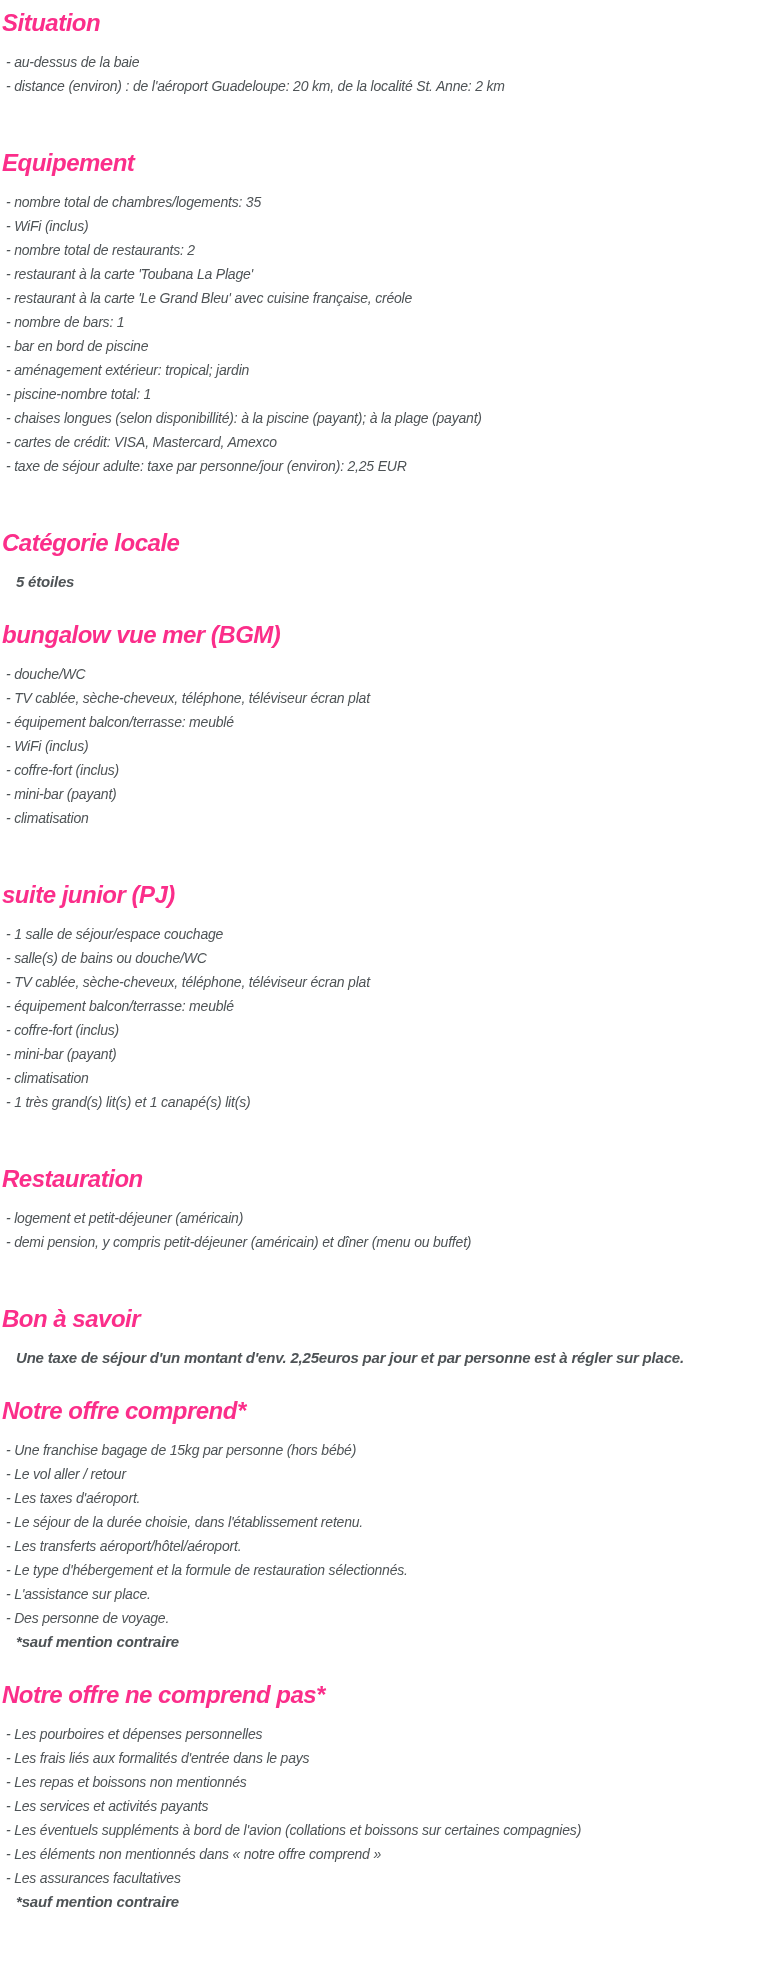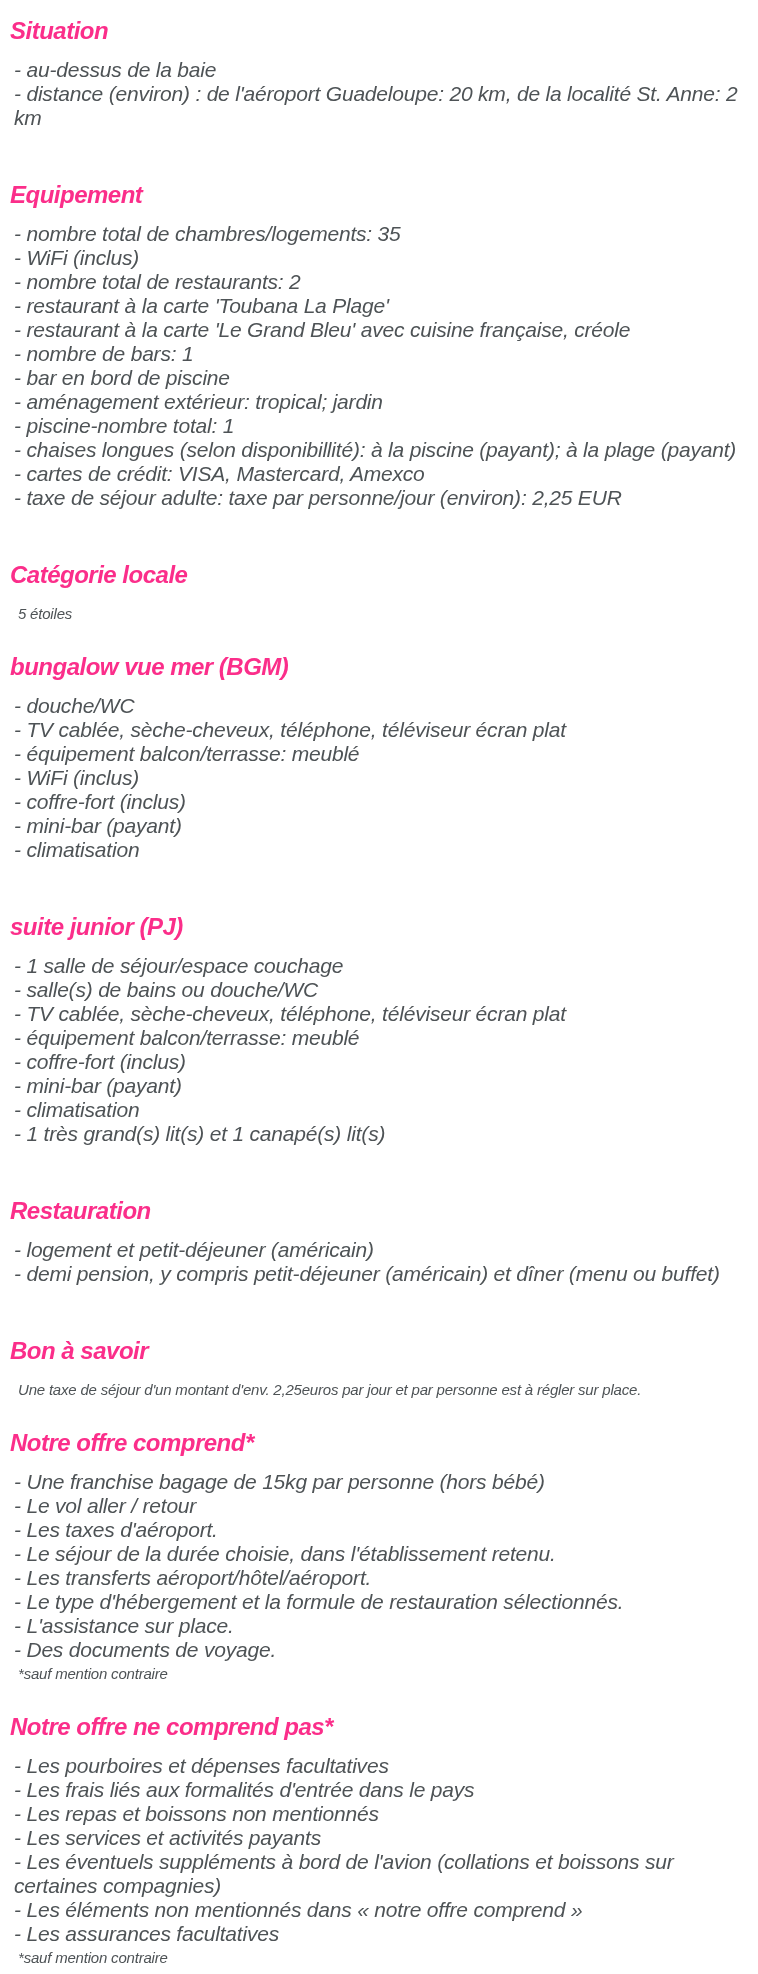--- a/index.html
+++ b/index.html
@@ -4,46 +4,47 @@
 <style>
   html,body{margin:0;padding:0;background:#ffffff;}
   body{
     width:758px;min-height:1974px;overflow:hidden;
     font-family:"Liberation Sans",sans-serif;
     font-style:italic;
     color:#4e5356;
     padding-top:8px;
     box-sizing:border-box;
   }
-  section{margin:8px;}
+  section{margin:0;}
   .gap-large{margin-top:50px;}
   .gap-small{margin-top:26px;}
   h2.sec-title{
     margin:0 0 12px 0;
     padding-left:2px;
     font-size:24px;
     line-height:30px;
     font-weight:700;
     font-style:italic;
     letter-spacing:-0.5px;
     color:#fb2e8a;
   }
   p.item{
     margin:0;
     padding-left:6px;
-    font-size:21px;
+    font-size:14px;
     line-height:24px;
     letter-spacing:-0.2px;
   }
   p.plain{
     margin:0;
-    padding-left:10px;
+    padding-left:16px;
     font-size:15px;
     line-height:24px;
     letter-spacing:-0.2px;
+    font-weight:bold;
   }
 </style>
 </head>
 <body>
 
 <section>
   <h2 class="sec-title">Situation</h2>
   <div>
       <p class="item">- au-dessus de la baie</p>
       <p class="item">- distance (environ) : de l'aéroport Guadeloupe: 20 km, de la localité St. Anne: 2 km</p>
@@ -116,29 +117,29 @@
 <section class="gap-small">
   <h2 class="sec-title">Notre offre comprend*</h2>
   <div>
       <p class="item">- Une franchise bagage de 15kg par personne (hors bébé)</p>
       <p class="item">- Le vol aller / retour</p>
       <p class="item">- Les taxes d'aéroport.</p>
       <p class="item">- Le séjour de la durée choisie, dans l'établissement retenu.</p>
       <p class="item">- Les transferts aéroport/hôtel/aéroport.</p>
       <p class="item">- Le type d'hébergement et la formule de restauration sélectionnés.</p>
       <p class="item">- L'assistance sur place.</p>
-      <p class="item">- Des documents de voyage.</p>
+      <p class="item">- Des personne de voyage.</p>
     </div>
   <p class="plain">*sauf mention contraire</p>
 </section>
 
 <section class="gap-small">
   <h2 class="sec-title">Notre offre ne comprend pas*</h2>
   <div>
-      <p class="item">- Les pourboires et dépenses facultatives</p>
+      <p class="item">- Les pourboires et dépenses personnelles</p>
       <p class="item">- Les frais liés aux formalités d'entrée dans le pays</p>
       <p class="item">- Les repas et boissons non mentionnés</p>
       <p class="item">- Les services et activités payants</p>
       <p class="item">- Les éventuels suppléments à bord de l'avion (collations et boissons sur certaines compagnies)</p>
       <p class="item">- Les éléments non mentionnés dans « notre offre comprend »</p>
       <p class="item">- Les assurances facultatives</p>
     </div>
   <p class="plain">*sauf mention contraire</p>
 </section>
 

